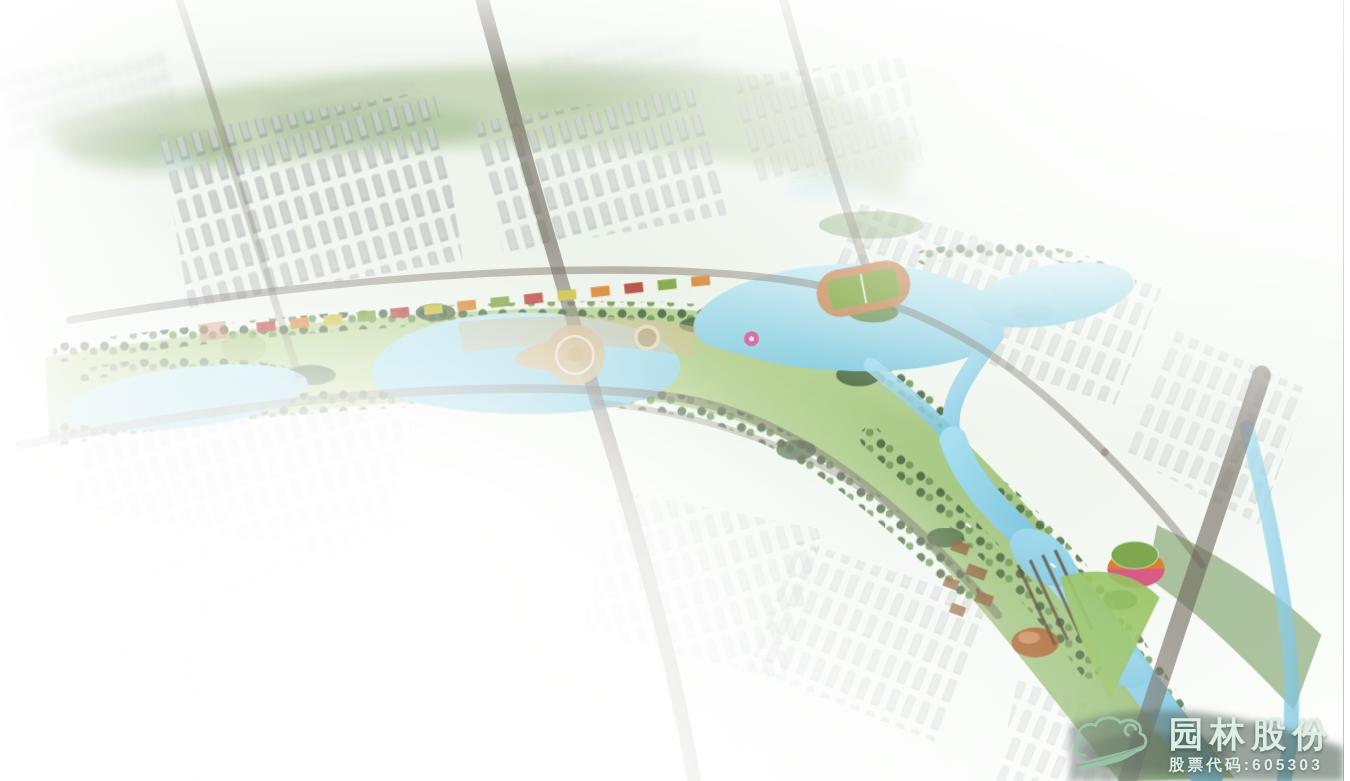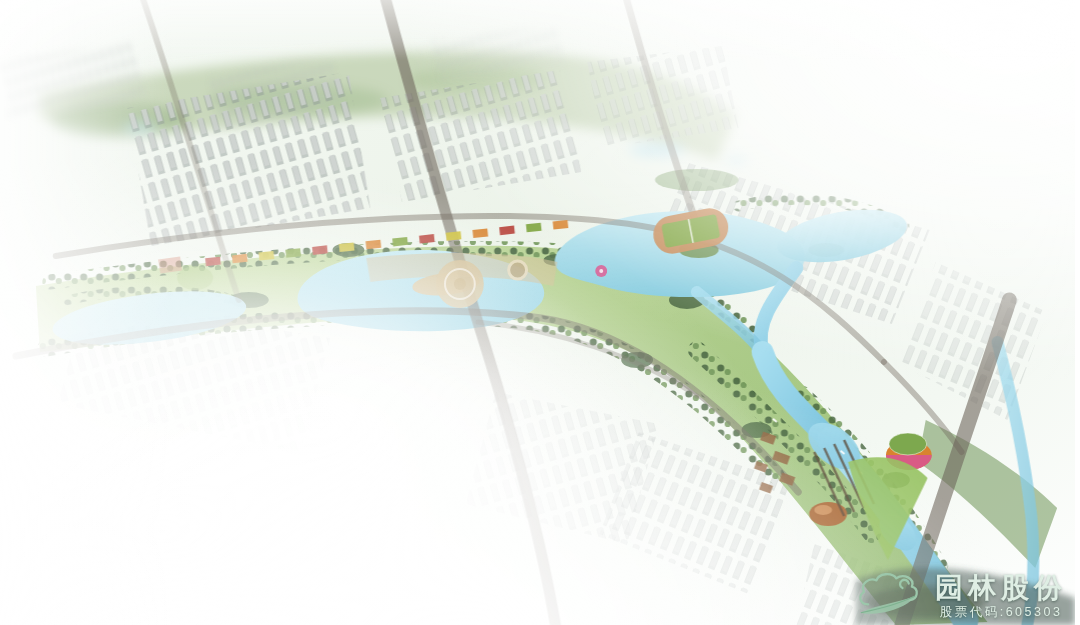--- a/index.html
+++ b/index.html
@@ -30,21 +30,21 @@
   .watermark{
     position:absolute;right:8px;bottom:4px;
     display:flex;align-items:center;gap:9px;
     color:var(--brand_text,#dcece0);
     text-shadow:0 1px 3px rgba(10,40,28,.45);
     user-select:none;
   }
   .watermark svg{display:block;}
   .wm-text{display:flex;flex-direction:column;line-height:1.05;}
   .wm-brand{font-size:28px;font-weight:700;letter-spacing:5px;white-space:nowrap;}
-  .wm-stock{font-size:12.5px;font-weight:400;letter-spacing:2.5px;margin-top:3px;white-space:nowrap;text-align:center;}
+  .wm-stock{font-size:12.5px;font-weight:700;letter-spacing:2.5px;margin-top:3px;white-space:nowrap;}
 </style>
 </head>
 <body>
 
 <div class="stage">
 
   <svg class="scene" viewBox="0 0 1080 625" preserveAspectRatio="none" aria-hidden="true">
     <defs>
       <radialGradient id="bgG" cx="50%" cy="38%" r="75%">
         <stop offset="0" stop-color="#ecf3e9"></stop>

